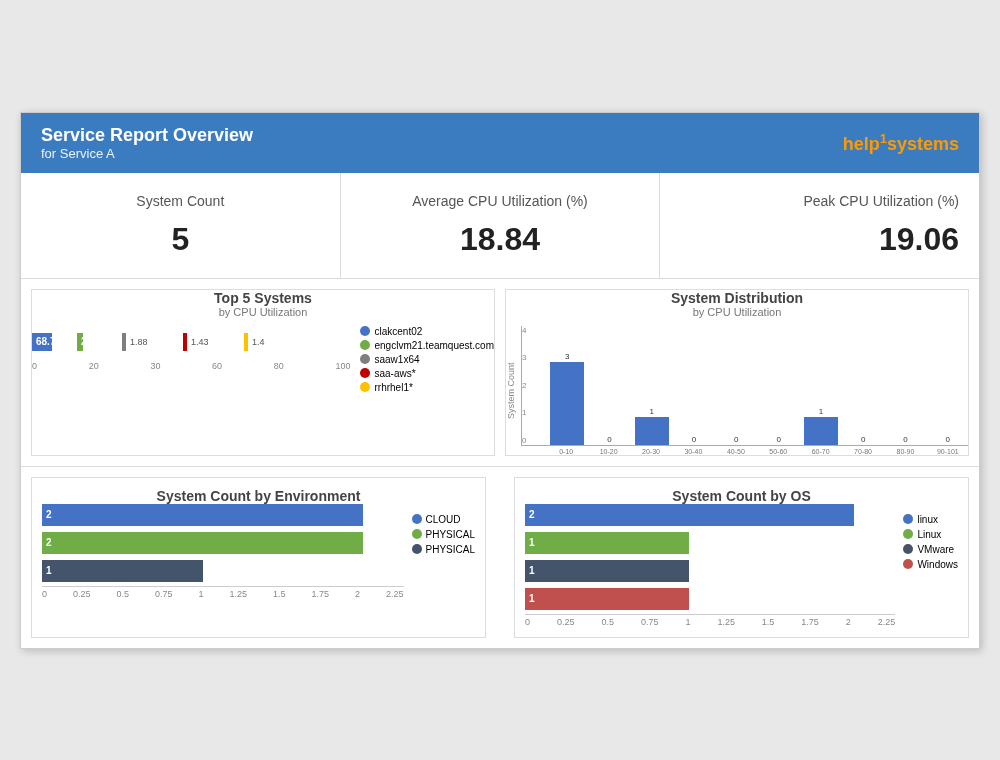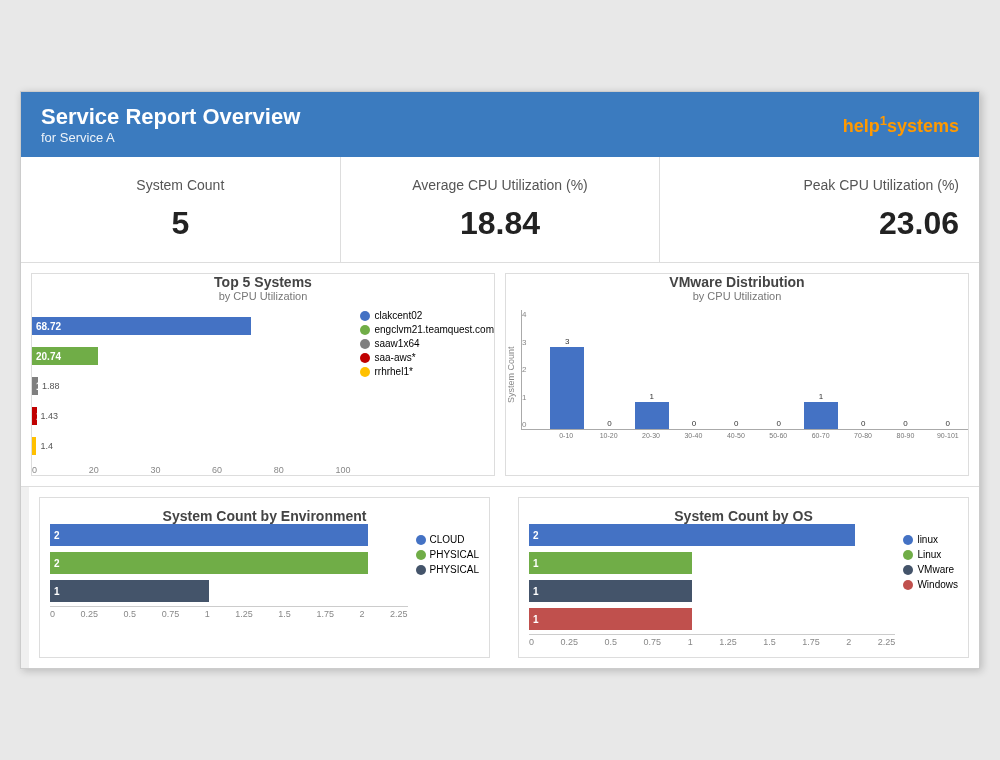--- a/index.html
+++ b/index.html
@@ -20,21 +20,21 @@
     }
     .header {
       background: #3b7bbf;
       color: white;
       padding: 12px 20px;
       display: flex;
       justify-content: space-between;
       align-items: center;
     }
     .header-title h1 {
-      font-size: 22px;
+      font-size: 18px;
       font-weight: bold;
     }
     .header-title p {
       font-size: 13px;
       opacity: 0.9;
     }
     .header-logo {
       font-size: 18px;
       font-weight: bold;
       color: white;
@@ -85,22 +85,22 @@
     .chart-subtitle {
       text-align: center;
       font-size: 11px;
       color: #777;
       margin-bottom: 8px;
     }
 
     
     .h-bar-chart {
       display: flex;
-      flex-direction: column;
-      gap: 8px;
+      flex-direction: row;
+      gap: 16px;
       padding: 5px 0;
     }
     .h-bar-row {
       display: flex;
       align-items: center;
       height: 22px;
     }
     .h-bar {
       height: 18px;
       display: flex;
@@ -174,21 +174,20 @@
       transform: rotate(180deg);
       text-align: center;
     }
 
     
     .bottom-charts-row {
       display: flex;
       background: white;
       padding: 10px;
       gap: 28px;
-      margin-left: 8px;
     }
     .bottom-chart-panel {
       flex: 1;
       border: 1px solid #ddd;
       background: white;
       padding: 10px;
     }
 
     .hbar-chart-bottom {
       display: flex;
@@ -253,21 +252,21 @@
     <div class="metric-card">
       <div class="metric-label">System Count</div>
       <div class="metric-value">5</div>
     </div>
     <div class="metric-card">
       <div class="metric-label">Average CPU Utilization (%)</div>
       <div class="metric-value">18.84</div>
     </div>
     <div class="metric-card">
       <div class="metric-label">Peak CPU Utilization (%)</div>
-      <div class="metric-value">23.06</div>
+      <div class="metric-value">19.06</div>
     </div>
   </div>
 
   <div class="charts-row">
 
     <div class="chart-panel">
       <div class="chart-title">Top 5 Systems</div>
       <div class="chart-subtitle">by CPU Utilization</div>
       <div class="top5-wrapper">
         <div class="top5-bars">
@@ -319,21 +318,21 @@
             </div>
             <div class="legend-item">
               <div class="legend-dot" style="background: rgb(255, 192, 0);"></div>
               <span>rrhrhel1*</span>
             </div>
           </div>
       </div>
     </div>
 
     <div class="chart-panel">
-      <div class="chart-title">VMware Distribution</div>
+      <div class="chart-title">System Distribution</div>
       <div class="chart-subtitle">by CPU Utilization</div>
       <div class="v-chart-container">
         <div class="v-y-label">System Count</div>
         <div style="flex:1; position:relative;">
           <div id="dist-bar-chart" style="display:flex; align-items:flex-end; height:120px; gap:2px; padding-left:25px; border-left:1px solid #aaa; border-bottom:1px solid #aaa; position:relative;">
             <div id="dist-y-axis" style="position:absolute;left:0;top:0;bottom:0;display:flex;flex-direction:column-reverse;justify-content:space-between;font-size:8px;color:#888;padding-bottom:0;">
                 <span>0</span>
                 <span>1</span>
                 <span>2</span>
                 <span>3</span>

